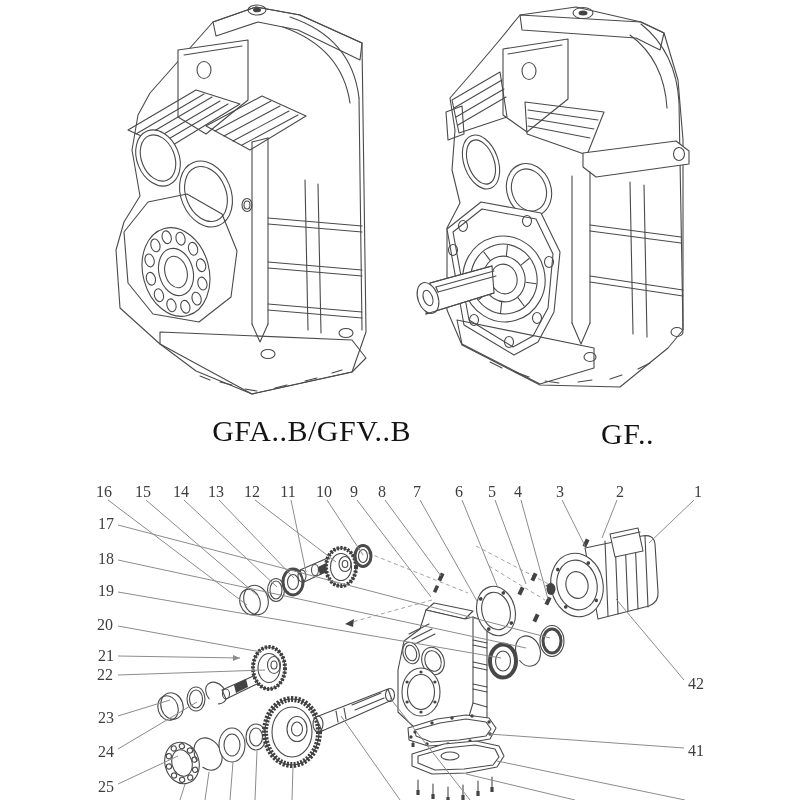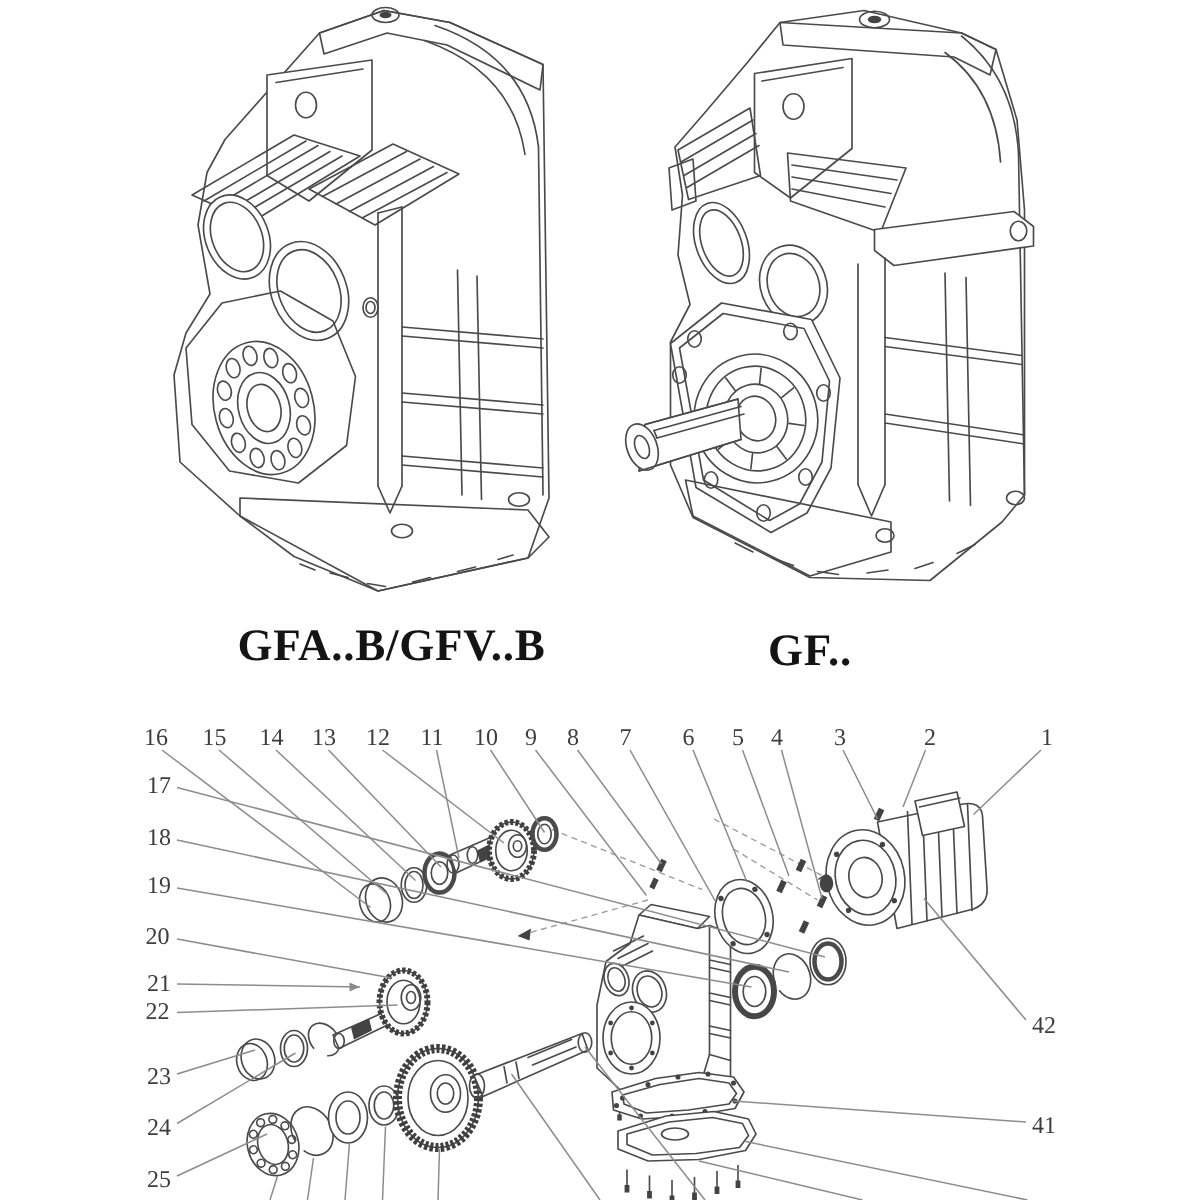--- a/index.html
+++ b/index.html
@@ -1,22 +1,22 @@
 <!DOCTYPE html>
 <html><head>
 <meta charset="utf-8">
 <style>
   html,body{margin:0;padding:0;background:#fff;}
   .stage{position:relative;width:800px;height:800px;background:#fff;overflow:hidden;
          font-family:"Liberation Serif","DejaVu Serif",serif;}
   .stage svg{position:absolute;left:0;top:0;}
-  .caption{position:absolute;font-weight:700;font-size:30px;color:#141414;
-           letter-spacing:.5px;text-align:center;white-space:nowrap;}
+  .caption{position:absolute;font-weight:400;font-size:30px;color:#141414;
+           letter-spacing:.5px;text-align:right;white-space:nowrap;}
   .caption.left{left:111px;top:414px;width:300px;}
-  .caption.right{left:440px;top:417px;width:200px;}
+  .caption.right{left:454px;top:417px;width:200px;}
   
   .s1{stroke:#4a4a4a;fill:none;stroke-width:1.1;stroke-linejoin:round;stroke-linecap:round;}
   .sw{stroke:#4a4a4a;fill:#fff;stroke-width:1.1;stroke-linejoin:round;}
   .rim3{stroke:#4a4a4a;fill:none;stroke-width:3;}
   .rim4{stroke:#474747;fill:none;stroke-width:4;}
   .teeth{stroke:#3f3f3f;fill:none;stroke-dasharray:2.2 1.4;}
   .dk{fill:#434343;stroke:none;}
   .dash{stroke:#9a9a9a;fill:none;stroke-width:.9;stroke-dasharray:4 3;}
   .leader{stroke:#8c8c8c;stroke-width:1;fill:none;}
   .callout-txt{font-family:"Liberation Serif","DejaVu Serif",serif;font-size:16px;fill:#3d3d3d;}

